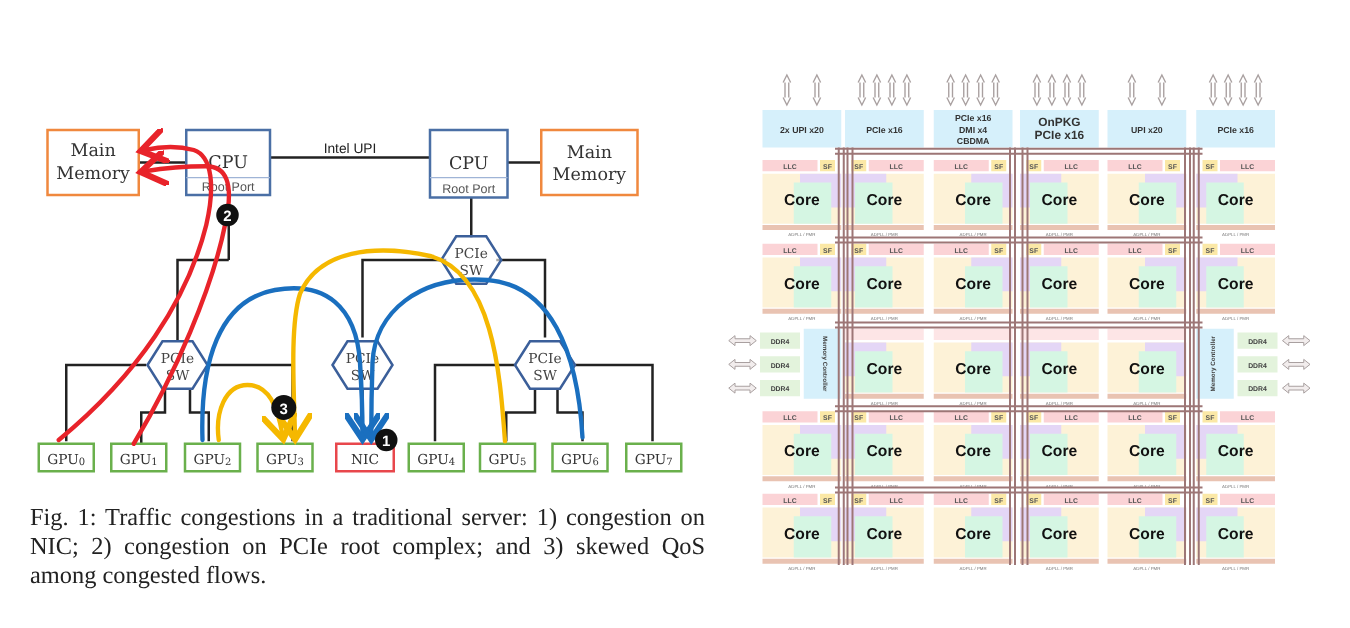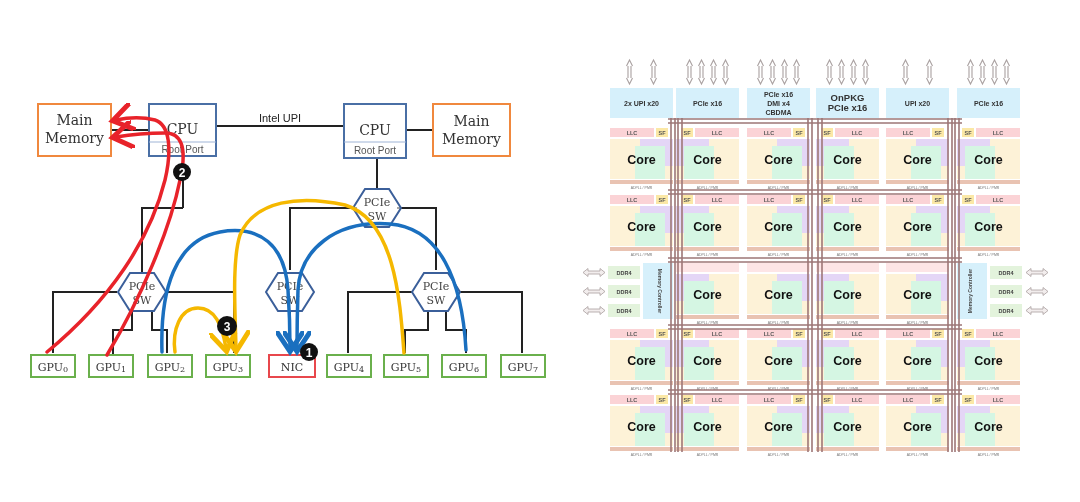--- a/index.html
+++ b/index.html
@@ -164,20 +164,21 @@
         <circle cx="227" cy="326" r="10" fill="#111"></circle>
         <text x="227" y="331" text-anchor="middle" font-size="12" font-weight="bold" fill="#fff">3</text>
       </g>
       <g>
         <circle cx="309" cy="352" r="9" fill="#111"></circle>
         <text x="309" y="357" text-anchor="middle" font-size="12" font-weight="bold" fill="#fff">1</text>
       </g>
     </g>
   </svg>
 
+  <div class="caption">Fig. 1: Traffic congestions in a traditional server: 1) congestion on NIC; 2) congestion on PCIe root complex; and 3) skewed QoS among congested flows.</div>
 </div>
 
 <div id="right-fig">
   <svg id="die-svg" width="500" height="502" viewBox="0 0 500 502">
     <g id="io-layer">
         <g>
           <rect x="30" y="88" width="63" height="30" fill="#d6f0fb"></rect>
           <text x="61.5" y="106" text-anchor="middle" font-size="7" font-weight="bold" fill="#333">2x UPI x20</text>
           <path d="M46.5,66 L49.5,60 L52.5,66 M48,66 L48,78 M51,66 L51,78 M46.5,78 L49.5,84 L52.5,78" fill="none" stroke="#a9a0a0" stroke-width="1.1"></path>
           <path d="M70.5,66 L73.5,60 L76.5,66 M72,66 L72,78 M75,66 L75,78 M70.5,78 L73.5,84 L76.5,78" fill="none" stroke="#a9a0a0" stroke-width="1.1"></path>

